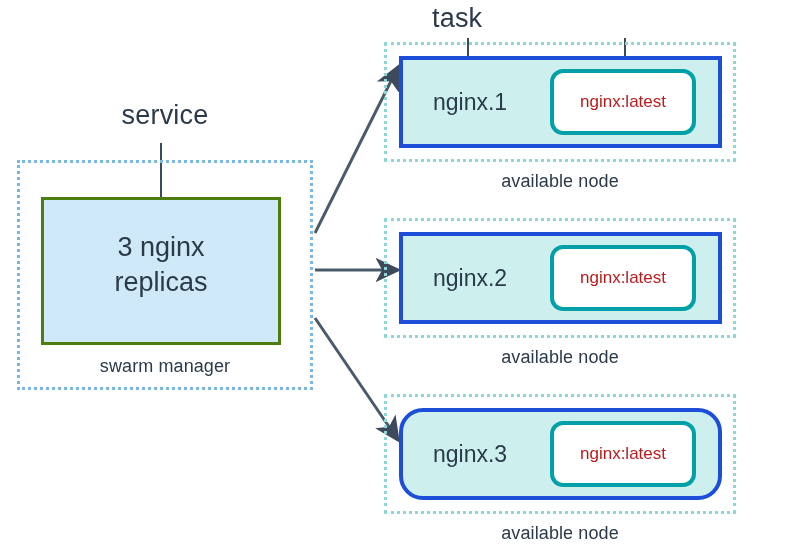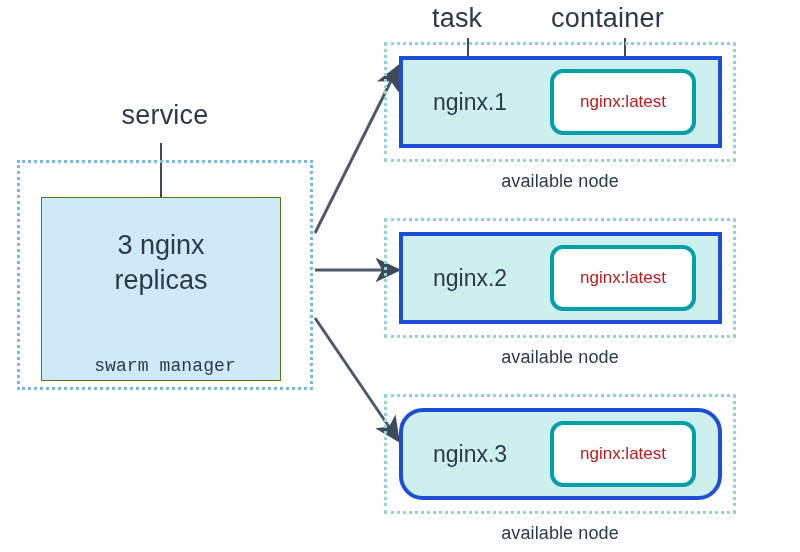--- a/index.html
+++ b/index.html
@@ -51,41 +51,40 @@
     height: 230px;
     box-sizing: border-box;
     border: 3px dotted #7ab8e0;
     background: transparent;
   }
   #service-box {
     position: absolute;
     left: 41px;
     top: 197px;
     width: 240px;
-    height: 184px;
-    box-sizing: border-box;
-    border: 1px solid #4d7c0f;
+    height: 148px;
+    box-sizing: border-box;
+    border: 3px solid #4d7c0f;
     background: #cfe9f9;
   }
   #service-box .txt {
     position: absolute;
     left: 0;
     right: 0;
     top: 30px;
     text-align: center;
     font-size: 27px;
     line-height: 1.28;
     color: #2b3a4a;
   }
   #swarm-caption {
     left: 0;
     top: 357px;
     width: 330px;
     text-align: center;
-    font-family: Liberation Mono, monospace;
   }
   #service-label {
     left: 0;
     top: 102px;
     width: 330px;
     text-align: center;
   }
   #service-leader {
     left: 160px;
     top: 143px;
@@ -191,21 +190,20 @@
       <span>3 nginx</span><br>
       <span>replicas</span>
     </div>
   </div>
 
   <div class="lbl lbl-caption" id="swarm-caption">swarm manager</div>
 
   <div class="lbl lbl-big" id="task-label">task</div>
   <div class="leader" id="task-leader"></div>
 
-  <div class="lbl lbl-big" id="container-label">container</div>
   <div class="leader" id="container-leader"></div>
 
   <div class="node-zone" style="top:42px;"></div>
   <div class="task-box" style="top:56px;">
     <span class="task-name">nginx.1</span>
     <div class="container-box">
       <span class="container-name">nginx:latest</span>
     </div>
   </div>
   <div class="lbl lbl-caption node-caption" style="top:172px;">available node</div>

